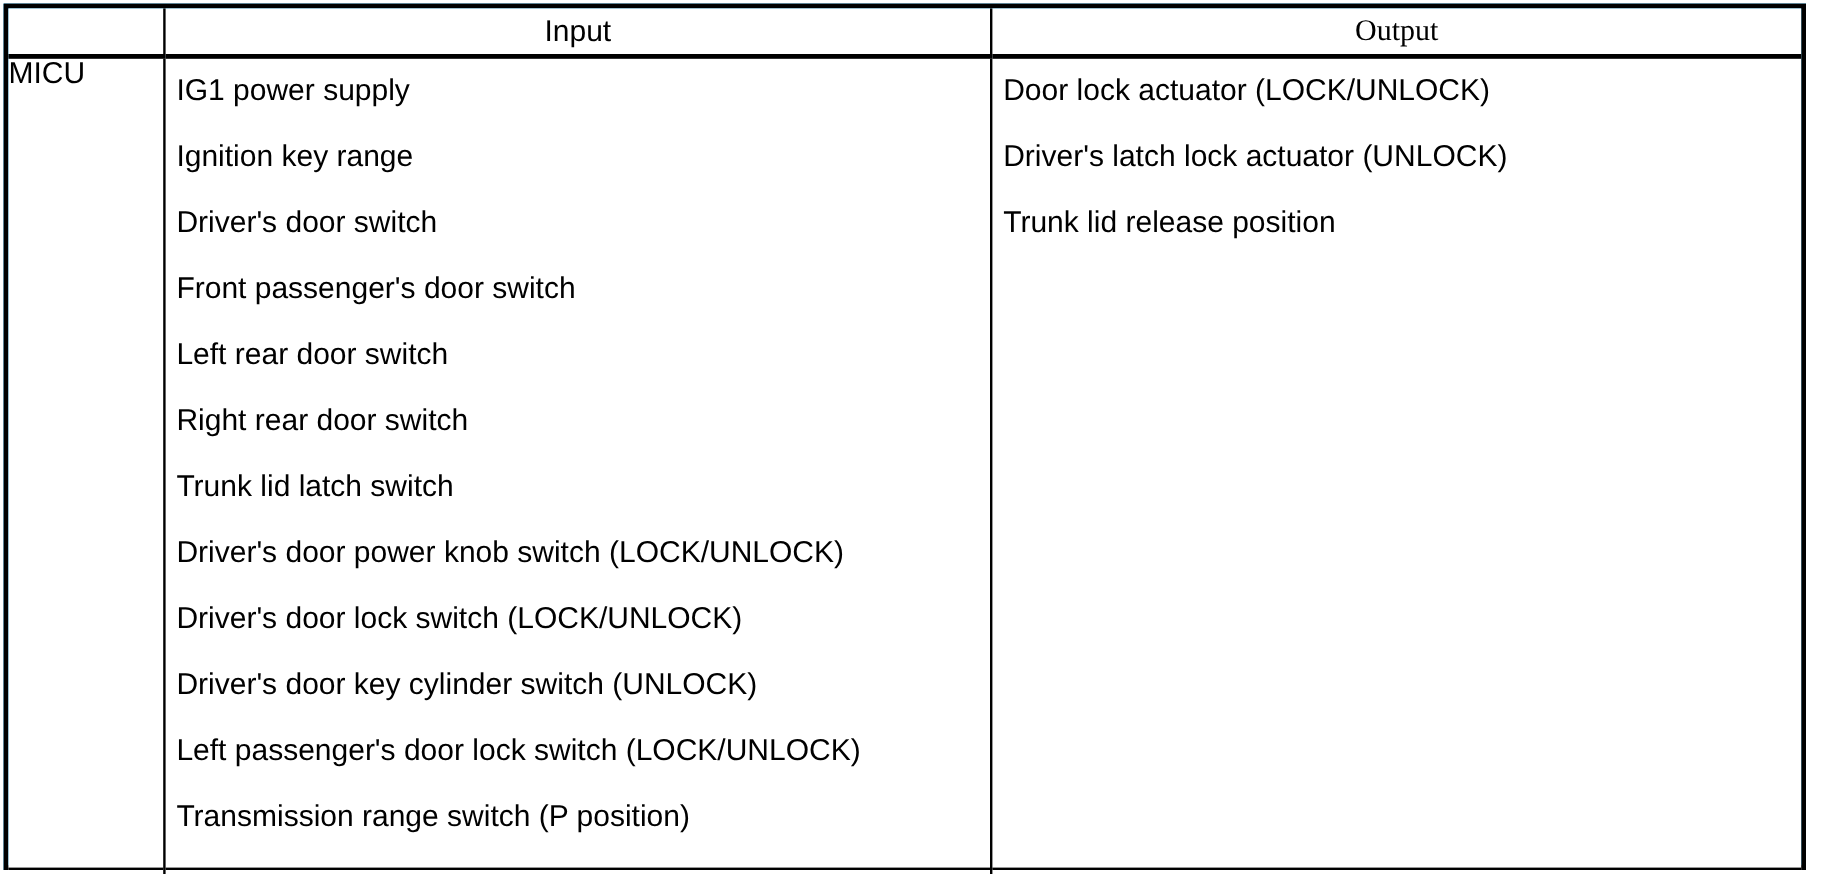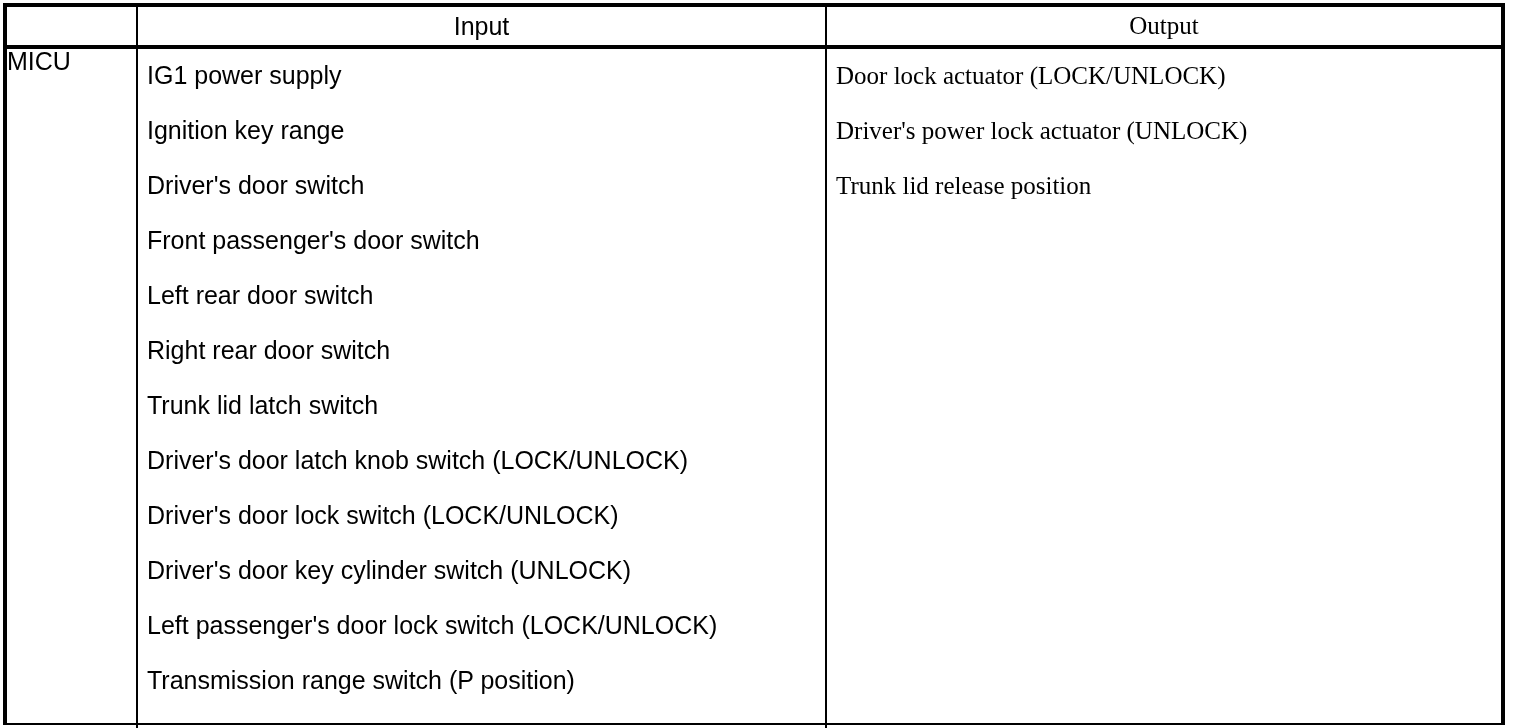--- a/index.html
+++ b/index.html
@@ -102,21 +102,20 @@
   .item-list li {
     line-height: 1;
     height: 55px;
     white-space: nowrap;
   }
   .item-list.compact {
     padding: 6px 0 0 9px;
   }
   .item-list.output-list li {
     height: 55px;
-    font-family: Liberation Serif, serif;
   }
   .empty-cell { font-size: 0; line-height: 0; }
 </style>
 </head>
 <body>
 
 <div class="table-wrap">
   <table class="io-table">
     <colgroup>
       <col class="c-system">
@@ -136,31 +135,31 @@
         <td class="sys-label">MICU</td>
         <td>
           <ul class="item-list">
             <li>IG1 power supply</li>
             <li>Ignition key range</li>
             <li>Driver's door switch</li>
             <li>Front passenger's door switch</li>
             <li>Left rear door switch</li>
             <li>Right rear door switch</li>
             <li>Trunk lid latch switch</li>
-            <li>Driver's door latch knob switch (LOCK/UNLOCK)</li>
+            <li>Driver's door power knob switch (LOCK/UNLOCK)</li>
             <li>Driver's door lock switch (LOCK/UNLOCK)</li>
             <li>Driver's door key cylinder switch (UNLOCK)</li>
             <li>Left passenger's door lock switch (LOCK/UNLOCK)</li>
             <li>Transmission range switch (P position)</li>
           </ul>
         </td>
         <td class="last">
           <ul class="item-list output-list">
             <li>Door lock actuator (LOCK/UNLOCK)</li>
-            <li>Driver's power lock actuator (UNLOCK)</li>
+            <li>Driver's latch lock actuator (UNLOCK)</li>
             <li>Trunk lid release position</li>
           </ul>
         </td>
       </tr>
 
       <tr class="body-row bcan-row">
         <td class="sys-label compact">B-CAN</td>
         <td>
           <ul class="item-list compact">
             

